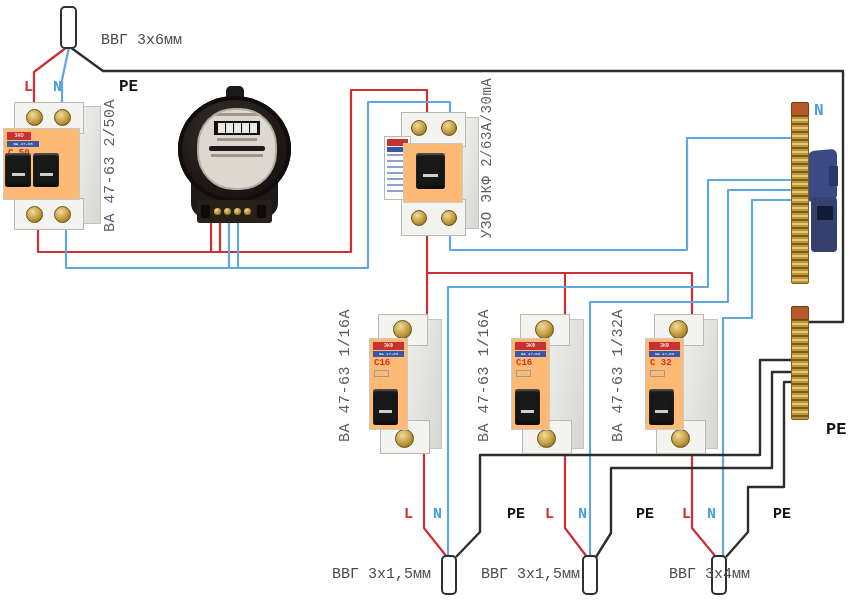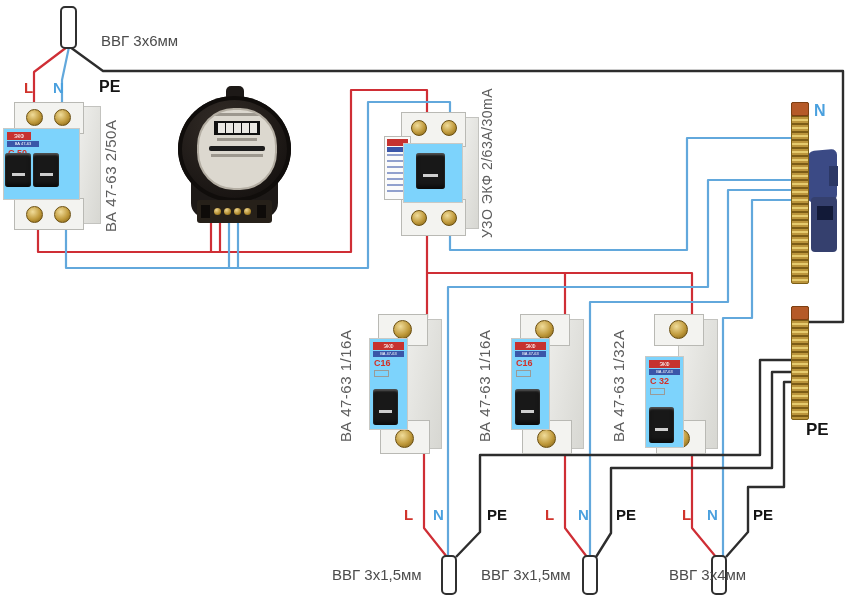--- a/index.html
+++ b/index.html
@@ -1,41 +1,41 @@
 <!DOCTYPE html>
 <html style="--wl: #cf2e35; --wn: #62a8dc; --wpe: #2d2d2d; --ll: #d0342c; --ln: #4aa0de; --lpe: #141414; --brass: #c9a440; --cap: #b55a28; --holder: #3a4780;"><head>
 <meta charset="utf-8">
 <style>
   html,body{margin:0;padding:0;background:#fff;}
   .stage{position:relative;width:850px;height:600px;background:#fff;overflow:hidden;
-         font-family:Liberation Sans, sans-serif;}
+         font-family:Liberation Mono, monospace;}
   svg.wires{position:absolute;left:0;top:0;z-index:1;}
   .w-red{stroke:var(--wl);stroke-width:2.2;fill:none;stroke-linejoin:round;}
   .w-blue{stroke:var(--wn);stroke-width:2.2;fill:none;stroke-linejoin:round;}
   .w-black{stroke:var(--wpe);stroke-width:2.4;fill:none;stroke-linejoin:round;}
 
   .lbl{position:absolute;z-index:6;white-space:nowrap;color:#4c4c4c;font-size:15px;}
   .tl{color:var(--ll);font-weight:bold;font-size:15px;}
   .tn{color:var(--ln);font-weight:bold;font-size:15px;}
-  .tpe{color:var(--lpe);font-weight:bold;font-size:15px;}
+  .tpe{color:var(--lpe);font-weight:bold;font-size:15px;margin-left:20px;}
   .vlabel{position:absolute;z-index:6;writing-mode:vertical-rl;transform:rotate(180deg);
           font-size:15px;color:#5d5d5d;white-space:nowrap;letter-spacing:.5px;
           display:flex;align-items:center;}
 
   .cable{position:absolute;z-index:5;background:#fefefe;border:2px solid #2f2f2f;border-radius:5px;}
   .cable.supply{width:13px;height:39px;}
   .cable.out{width:12px;height:36px;}
 
   .screw{position:absolute;border-radius:50%;
     background:radial-gradient(circle at 38% 32%,#f0dc9a,#c09a3c 55%,#79590f);
     border:1px solid #6b4f10;}
   .blockw{position:absolute;background:#f3f3f0;border:1px solid #b9b9b4;z-index:4;}
   .sidew{position:absolute;background:linear-gradient(100deg,#efefec,#d7d7d2);
     border:1px solid #c3c3bf;z-index:3;}
-  .facew{position:absolute;background:#7dd3fc;border:1px solid #c9c9c5;z-index:5;}
+  .facew{position:absolute;background:#fdba74;border:1px solid #c9c9c5;z-index:5;}
   .brand{margin:3px 3px 1px;height:8px;background:#c6322f;color:#fff;font-size:5px;
     line-height:8px;text-align:center;overflow:hidden;}
   .series{margin:0 3px;height:6px;background:#3a56a8;color:#fff;font-size:4px;
     line-height:6px;text-align:center;overflow:hidden;}
   .rating{margin:2px 0 0 4px;font-size:9px;font-weight:bold;color:#d03028;line-height:9px;}
   .mbox{margin:2px 0 0 4px;width:13px;height:5px;border:1px solid #9a9a96;}
   .toggle{position:absolute;background:#181818;border-radius:3px;z-index:6;
     box-shadow:inset 0 2px 2px rgba(255,255,255,.25), inset 0 -3px 4px rgba(0,0,0,.6);}
   .toggle::after{content:"";position:absolute;left:25%;top:58%;width:50%;height:3px;background:#cfcfcf;}
 
@@ -223,21 +223,21 @@
       <div class="screw" style="left:14px;top:8px;width:17px;height:17px"></div>
     </div>
   </div>
   <div class="vlabel" style="left:476px;top:320px;height:122px">ВА 47-63 1/16А</div>
 
   <div>
     <div class="blockw" style="left:654px;top:314px;width:48px;height:30px">
       <div class="screw" style="left:14px;top:5px;width:17px;height:17px"></div>
     </div>
     <div class="sidew" style="left:678px;top:319px;width:38px;height:128px"></div>
-    <div class="facew" style="left:645px;top:356px;width:37px;height:90px">
+    <div class="facew" style="left:645px;top:338px;width:37px;height:90px">
       <div class="brand">ЭКФ</div>
       <div class="series">ВА 47-63</div>
       <div class="rating">C 32</div>
       <div class="mbox"></div>
       <div class="toggle" style="left:3px;top:50px;width:25px;height:36px"></div>
     </div>
     <div class="blockw" style="left:656px;top:420px;width:48px;height:32px">
       <div class="screw" style="left:14px;top:8px;width:17px;height:17px"></div>
     </div>
   </div>

